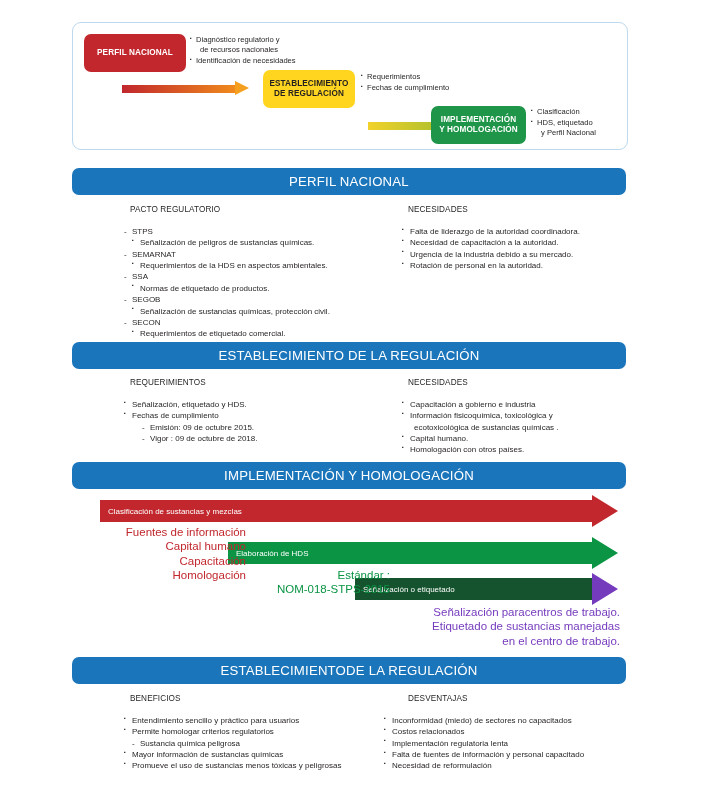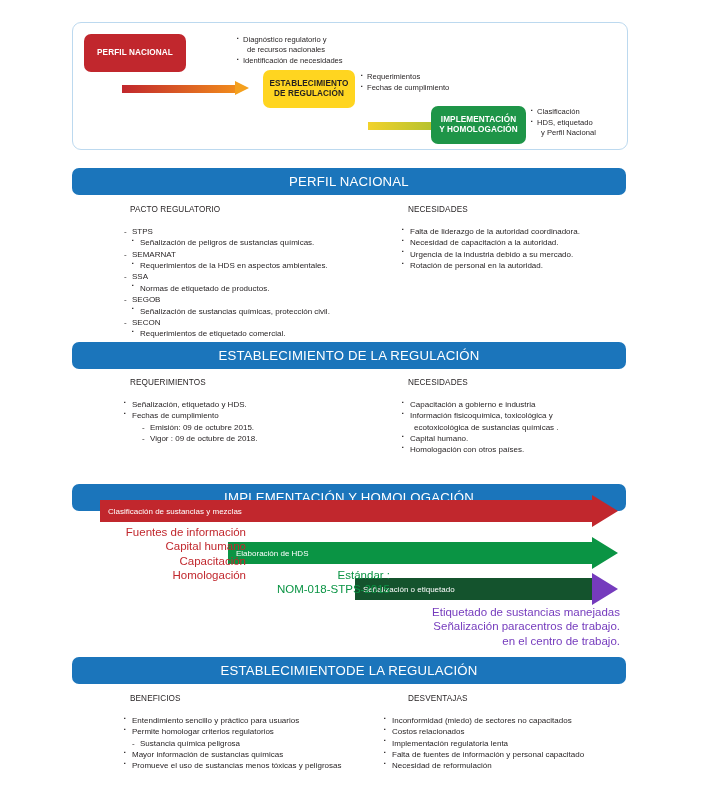--- a/index.html
+++ b/index.html
@@ -64,21 +64,21 @@
     font-size: 8.2px;
     padding: 0 3px;
   }
 
   .note {
     position: absolute;
     font-size: 7.6px;
     line-height: 1.34;
     color: #231f20;
   }
-  .note-1 { left: 117px; top: 12px; width: 120px; margin-left: 47px; }
+  .note-1 { left: 117px; top: 12px; width: 120px; }
   .note-2 { left: 288px; top: 49px; width: 110px; }
   .note-3 { left: 458px; top: 84px; width: 95px; }
   .note ul { margin: 0; padding: 0; list-style: none; }
   .note li {
     position: relative;
     padding-left: 6px;
     margin: 0 0 1px 0;
   }
   .note li::before {
     content: "\25AA";
@@ -350,21 +350,21 @@
       <li class="sq">
         <span>Información fisicoquímica, toxicológica y</span>
         <span class="cont">ecotoxicológica de sustancias químicas .</span>
       </li>
       <li class="sq"><span>Capital humano.</span></li>
       <li class="sq"><span>Homologación con otros países.</span></li>
     </ul>
   </div>
 </div>
 
-<div class="band" style="top:484px;">
+<div class="band" style="top:462px;">
   <span>IMPLEMENTACIÓN Y HOMOLOGACIÓN</span>
 </div>
 
 <div class="imparrow arrow-red">
   <div class="bar">
     <span>Clasificación de sustancias y mezclas</span>
   </div>
   <div class="tip"></div>
 </div>
 
@@ -388,22 +388,22 @@
   <div>Capacitación</div>
   <div>Homologación</div>
 </div>
 
 <div class="side-note note-green">
   <div>Estándar :</div>
   <div>NOM-018-STPS-2015</div>
 </div>
 
 <div class="side-note note-purple">
+  <div>Señalización paracentros de trabajo.</div>
   <div>Etiquetado de sustancias manejadas</div>
-  <div>Señalización paracentros de trabajo.</div>
   <div>en el centro de trabajo.</div>
 </div>
 
 <div class="band" style="top:657px;">
   <span>ESTABLECIMIENTODE LA REGULACIÓN</span>
 </div>
 
 <div class="cols" style="top:694px;">
   <div class="col col-left">
     <div class="col-title">BENEFICIOS</div>

